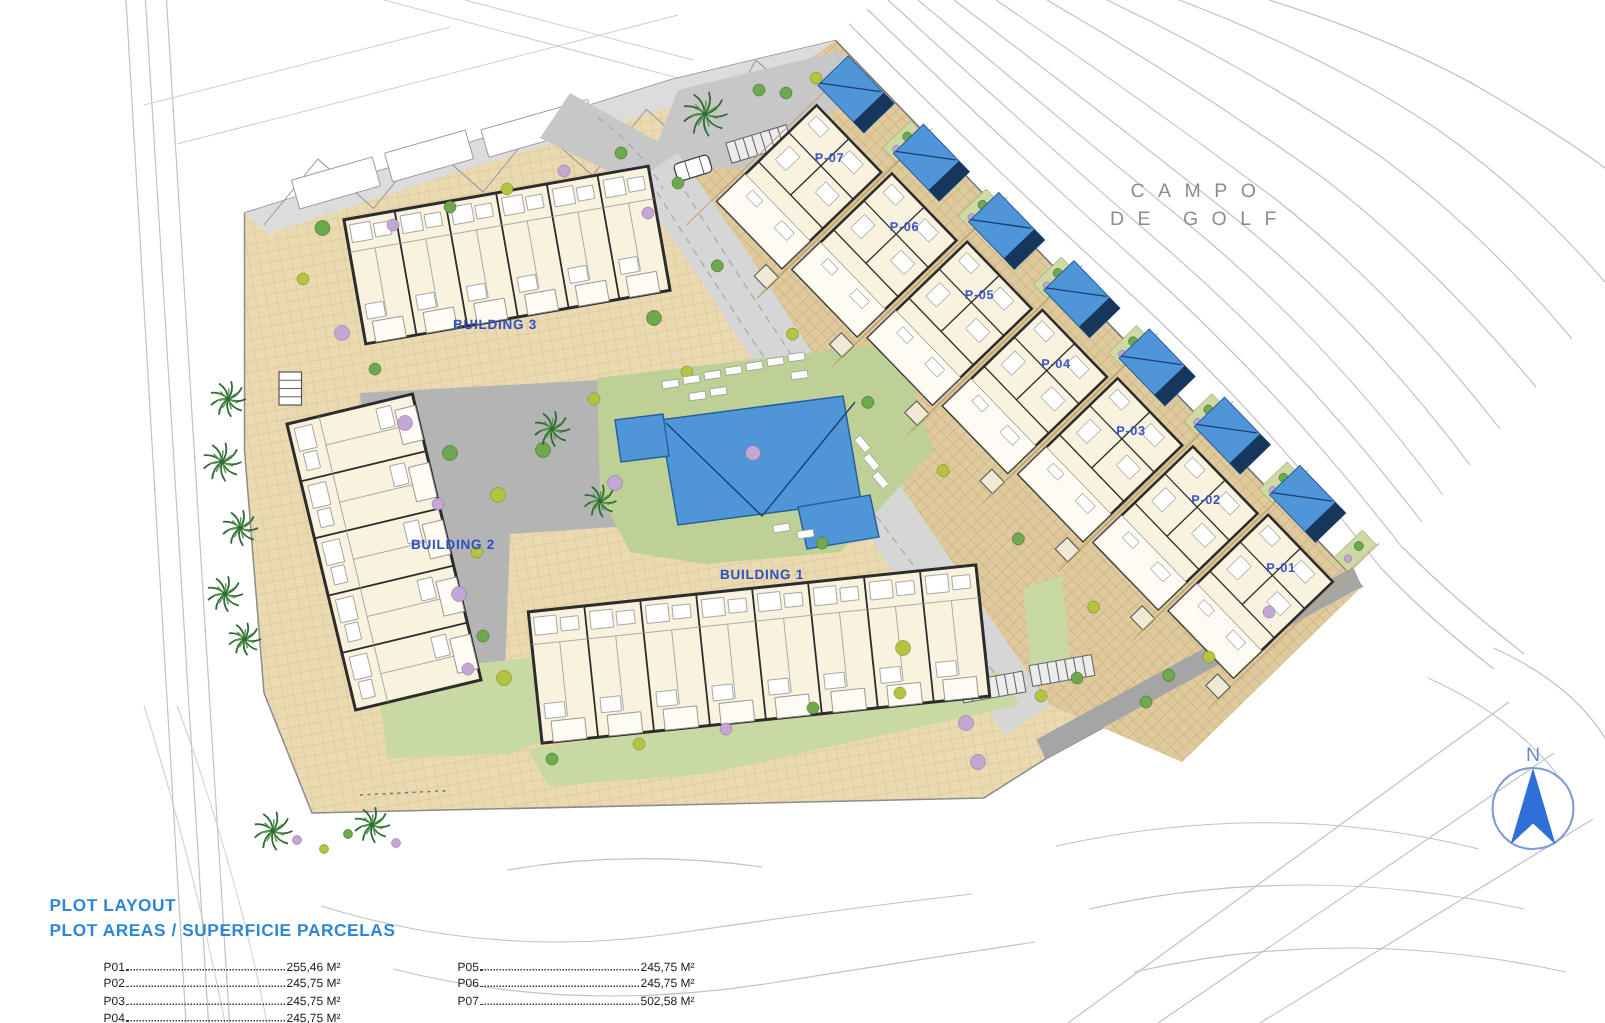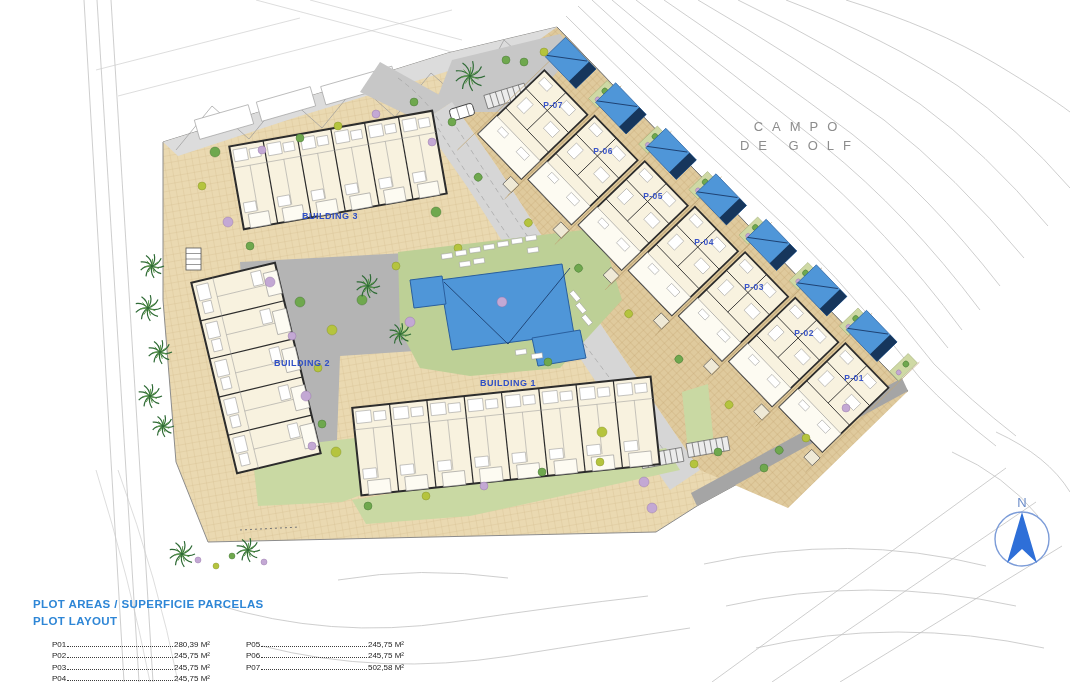--- a/index.html
+++ b/index.html
@@ -47,21 +47,21 @@
   .stair{fill:#fff;stroke:#555;stroke-width:0.8}
   .stairl{stroke:#555;stroke-width:0.6}
   .tick{stroke:#777;stroke-width:1;stroke-dasharray:2 3}
   .golf{font-size:13px;fill:#8d8d8d;letter-spacing:9px}
   .bl{font-size:9px;font-weight:bold;fill:#2f4fc5;letter-spacing:0.5px}
   .pl{font-size:8.5px;font-weight:bold;fill:#3a55c8;letter-spacing:0.4px}
   .nN{font-size:13px;fill:#6b8cc9}
   .ncirc{fill:none;stroke:#7c9cd8;stroke-width:1.4}
   .legend{position:absolute;left:33px;top:596px;color:#2e86d6}
   .lt{font-size:11.5px;font-weight:bold;letter-spacing:0.4px;line-height:17px}
-  .cols{display:flex;gap:36px;margin:7px 0 0 19px}
+  .cols{display:flex;gap:78px;margin:7px 0 0 36px}
   .col{width:158px}
   .lrow{display:flex;align-items:flex-end;font-size:8px;color:#1c1c1c;height:11.5px}
   .ln,.lv{flex:none}
   .ld{flex:1;border-bottom:1px dotted #3c3c3c;margin:0 1px 2px}
 </style>
 </head>
 <body>
 
 <div class="stage">
 <svg id="plan" width="1070" height="682" viewBox="0 0 1070 682">
@@ -784,28 +784,28 @@
   </g>
 
   <g>
     <circle class="ncirc" cx="1022" cy="539" r="27"></circle>
     <polygon points="1022,512 1037,563 1022,549 1007,563" fill="#2e6fd8"></polygon>
     <text class="nN" x="1022" y="507">N</text>
   </g>
 </svg>
 
 <div class="legend">
+  <div class="lt">PLOT LAYOUT</div>
   <div class="lt">PLOT AREAS / SUPERFICIE PARCELAS</div>
-  <div class="lt">PLOT LAYOUT</div>
   <div class="cols">
     <div class="col">
       <div class="lrow">
             <span class="ln">P01</span>
             <span class="ld"></span>
-            <span class="lv">280,39 M²</span>
+            <span class="lv">255,46 M²</span>
           </div>
       <div class="lrow">
             <span class="ln">P02</span>
             <span class="ld"></span>
             <span class="lv">245,75 M²</span>
           </div>
       <div class="lrow">
             <span class="ln">P03</span>
             <span class="ld"></span>
             <span class="lv">245,75 M²</span>

